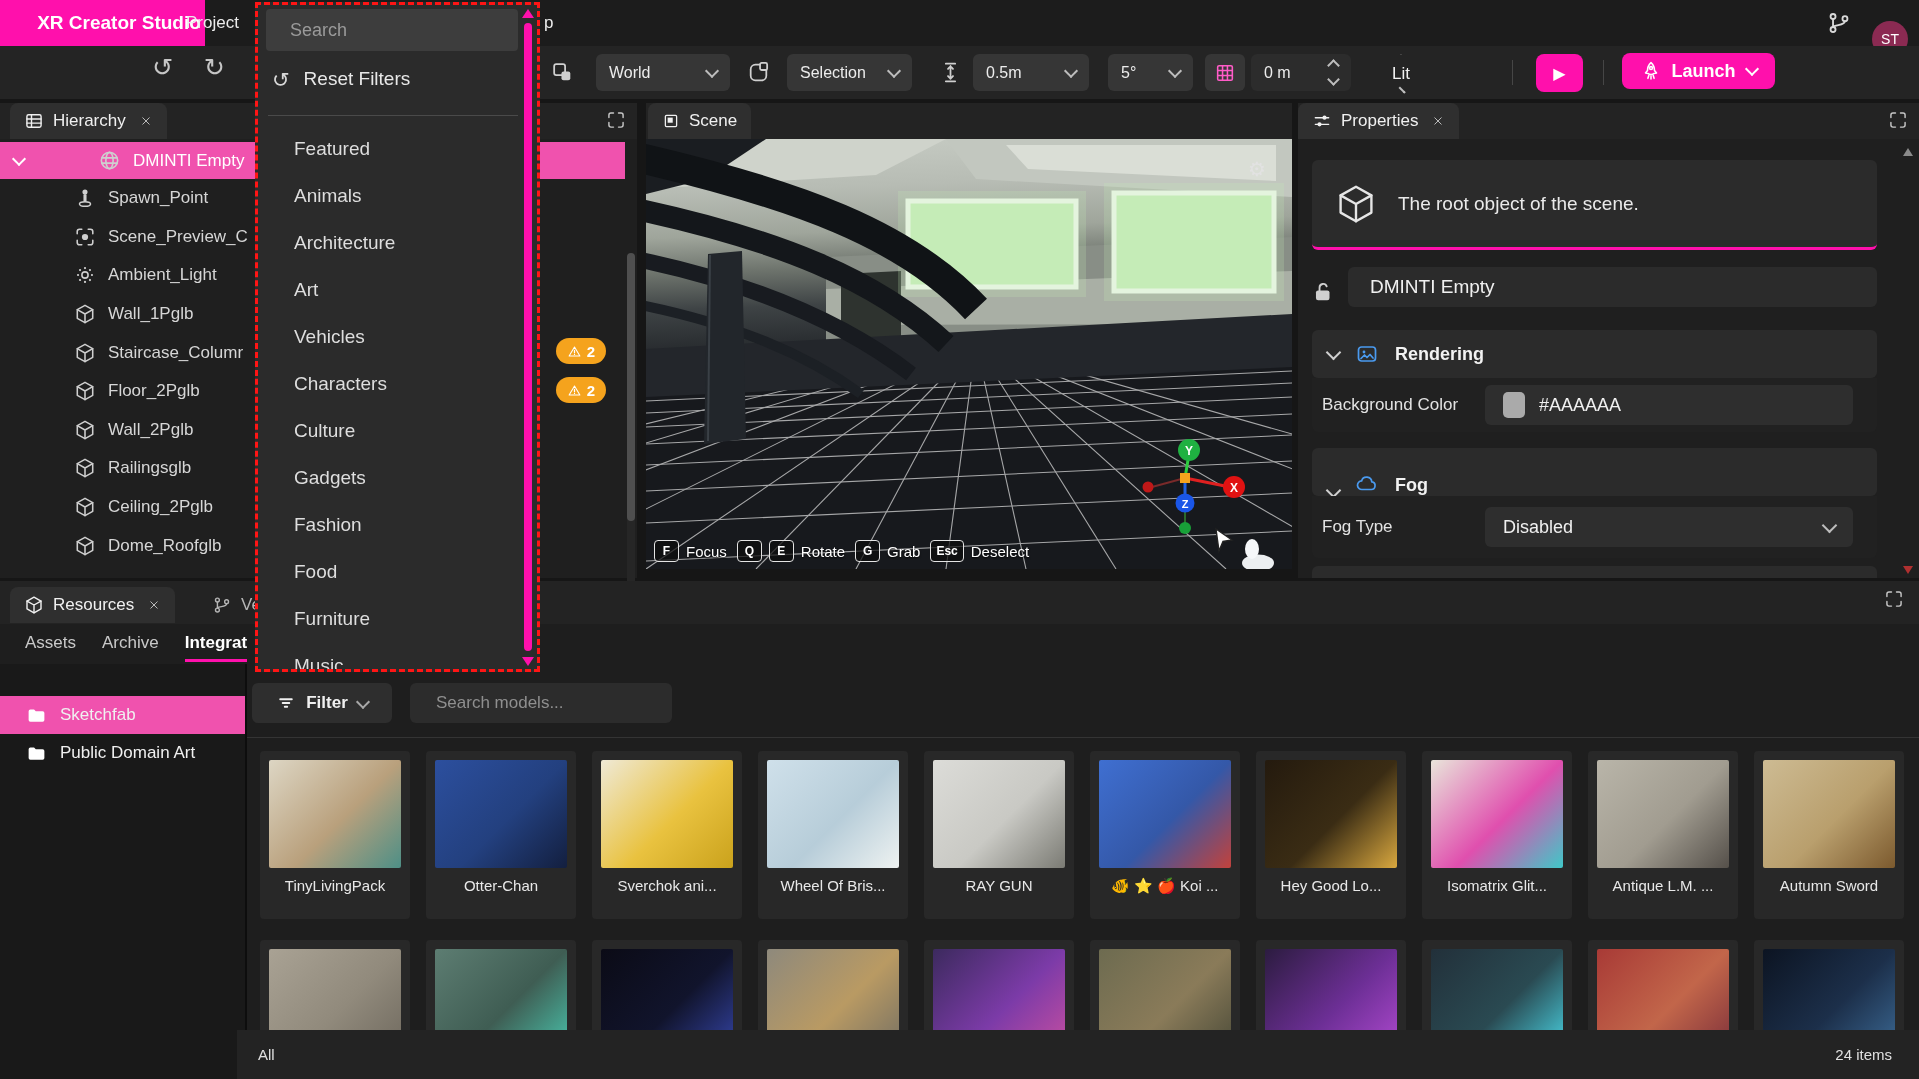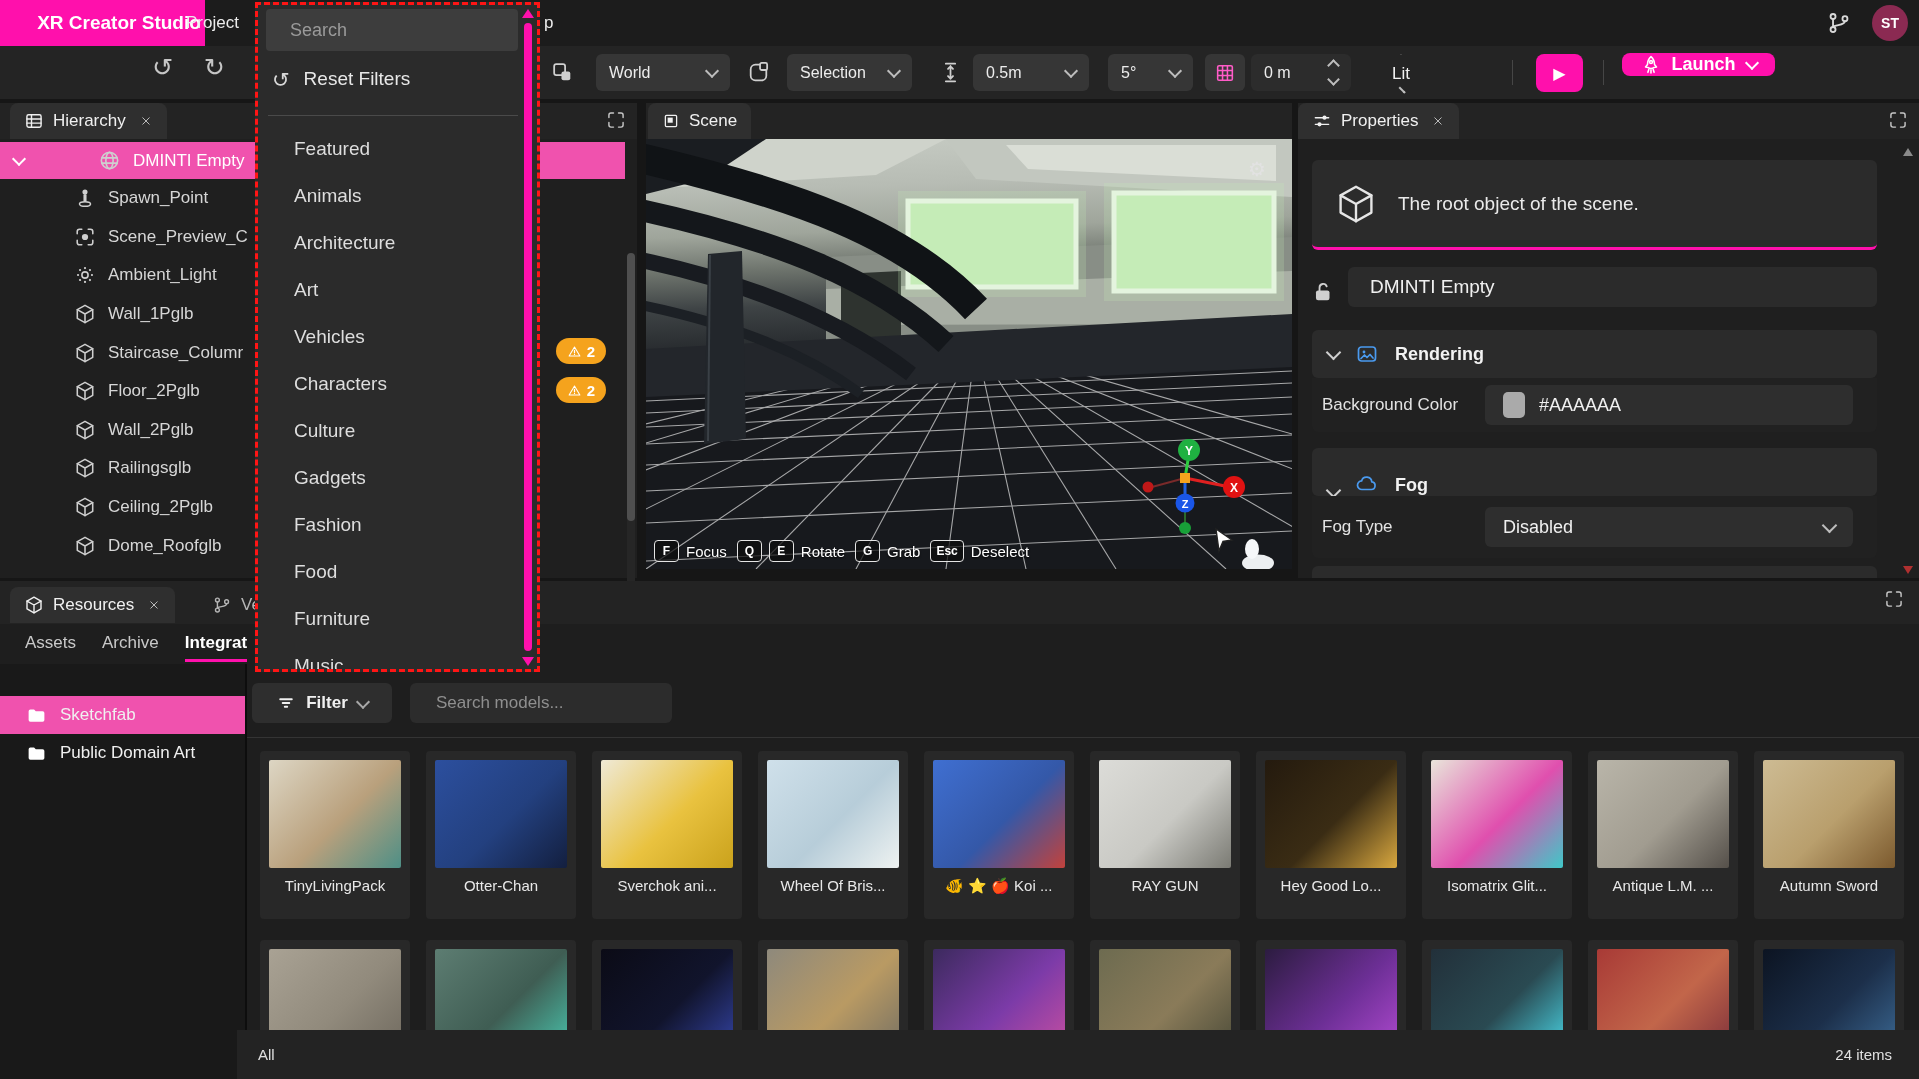--- a/index.html
+++ b/index.html
@@ -9,41 +9,41 @@
   .abs{position:absolute;}
   svg.ic{display:block;}
   .ic{stroke:currentColor;fill:none;stroke-width:1.7;stroke-linecap:round;stroke-linejoin:round;}
   
   #topbar{left:0;top:0;width:1919px;height:46px;background:#1c1c1c;}
   #brand{left:0;top:0;width:172px;height:46px;background:#FF10AC;color:#fff;
          display:flex;align-items:center;justify-content:center;font-size:19px;font-weight:700;padding-left:33px;}
   #menu-project{left:186px;top:0;height:46px;display:flex;align-items:center;font-size:17px;color:#ececec;}
   #menu-partial{left:544px;top:0;height:46px;display:flex;align-items:center;font-size:17px;color:#ececec;}
   #top-branch{left:1826px;top:10px;color:#d9d9d9;}
-  #avatar{left:1872px;top:5px;width:36px;height:36px;border-radius:50%;background:#8b2a52;color:#fff;
-          display:flex;align-items:center;justify-content:center;font-size:14px;font-weight:700;}
+  #avatar{left:1872px;top:21px;width:36px;height:36px;border-radius:50%;background:#8b2a52;color:#fff;
+          display:flex;align-items:center;justify-content:center;font-size:14px;font-weight:400;}
   
   #toolbar{left:0;top:46px;width:1919px;height:53px;background:#242424;}
   .tbtn{position:absolute;top:8px;height:37px;background:#363636;border-radius:6px;
         display:flex;align-items:center;justify-content:space-between;padding:12px 13px;
         font-size:16px;color:#ececec;box-sizing:border-box;}
   .tico{position:absolute;top:14px;color:#cfcfcf;}
   .chev{display:inline-block;width:8px;height:8px;border-right:2px solid #bdbdbd;
         border-bottom:2px solid #bdbdbd;transform:rotate(45deg);margin-left:12px;margin-top:-4px;}
   .undo-glyph{font-size:25px;color:#c6c6c6;line-height:1;}
   #grid-btn{left:1205px;width:40px;justify-content:center;padding:0;color:#ff5cc8;}
   #height-field{left:1251px;width:100px;background:#2c2c2c;}
   .spin{display:flex;flex-direction:column;gap:5px;}
   .spin i{width:7px;height:7px;border-right:2px solid #bdbdbd;border-bottom:2px solid #bdbdbd;display:block;}
   .spin .up{transform:rotate(-135deg);} .spin .dn{transform:rotate(45deg);}
   #lit-group{left:1389px;top:8px;height:37px;display:flex;align-items:center;font-size:17px;color:#f2f2f2;gap:9px;flex-direction:column;}
   .tsep{position:absolute;top:14px;width:1px;height:25px;background:#464646;}
   #play-btn{left:1536px;top:8px;width:47px;height:38px;background:#FF10AC;border-radius:8px;
             display:flex;align-items:center;justify-content:center;color:#fff;font-size:16px;}
-  #launch-btn{left:1622px;top:7px;width:153px;height:23px;background:#FF10AC;border-radius:8px;
+  #launch-btn{left:1622px;top:7px;width:153px;height:36px;background:#FF10AC;border-radius:8px;
             display:flex;align-items:center;justify-content:center;gap:9px;color:#fff;font-size:18px;font-weight:700;}
   #launch-btn .chev{border-color:#fff;margin-left:2px;}
   
   .tabstrip{background:#232323;}
   .tab{display:flex;align-items:center;gap:9px;background:#2f2f2f;border-radius:8px 8px 0 0;
        padding:0 14px;height:36px;font-size:17px;color:#f0f0f0;}
   .tab .x{color:#bdbdbd;margin-left:4px;}
   .tab2{display:flex;align-items:center;gap:9px;height:36px;font-size:17px;color:#b5b5b5;padding:0 12px;}
   .expand{position:absolute;color:#c9c9c9;z-index:3;}
   
@@ -711,27 +711,27 @@
     <div class="thumb" style="background: linear-gradient(135deg, rgb(239, 233, 214) 0%, rgb(233, 194, 63) 55%, rgb(202, 162, 28) 100%);"></div>
     <div class="title">Sverchok ani...</div>
   </div>
 
   <div class="card">
     <div class="thumb" style="background: linear-gradient(135deg, rgb(207, 224, 234) 0%, rgb(183, 205, 217) 55%, rgb(238, 242, 241) 100%);"></div>
     <div class="title">Wheel Of Bris...</div>
   </div>
 
   <div class="card">
+    <div class="thumb" style="background: linear-gradient(135deg, rgb(220, 220, 216) 0%, rgb(201, 201, 196) 55%, rgb(123, 123, 116) 100%);"></div>
+    <div class="title">RAY GUN</div>
+  </div>
+
+  <div class="card">
     <div class="thumb" style="background: linear-gradient(135deg, rgb(63, 111, 209) 0%, rgb(52, 88, 168) 55%, rgb(194, 66, 60) 100%);"></div>
     <div class="title">🐠 ⭐ 🍎 Koi ...</div>
-  </div>
-
-  <div class="card">
-    <div class="thumb" style="background: linear-gradient(135deg, rgb(220, 220, 216) 0%, rgb(201, 201, 196) 55%, rgb(123, 123, 116) 100%);"></div>
-    <div class="title">RAY GUN</div>
   </div>
 
   <div class="card">
     <div class="thumb" style="background: linear-gradient(135deg, rgb(36, 26, 14) 0%, rgb(58, 44, 20) 55%, rgb(217, 168, 63) 100%);"></div>
     <div class="title">Hey Good Lo...</div>
   </div>
 
   <div class="card">
     <div class="thumb" style="background: linear-gradient(135deg, rgb(233, 229, 218) 0%, rgb(224, 79, 174) 55%, rgb(63, 200, 200) 100%);"></div>
     <div class="title">Isomatrix Glit...</div>

